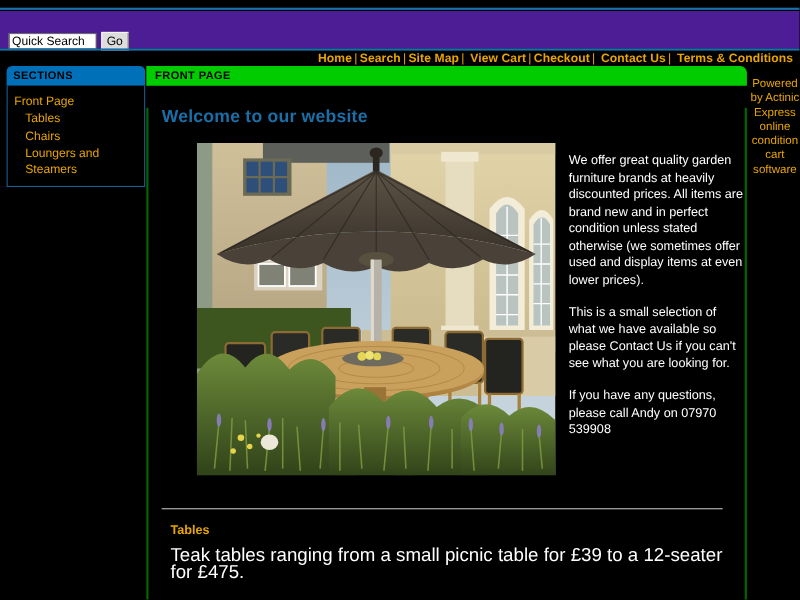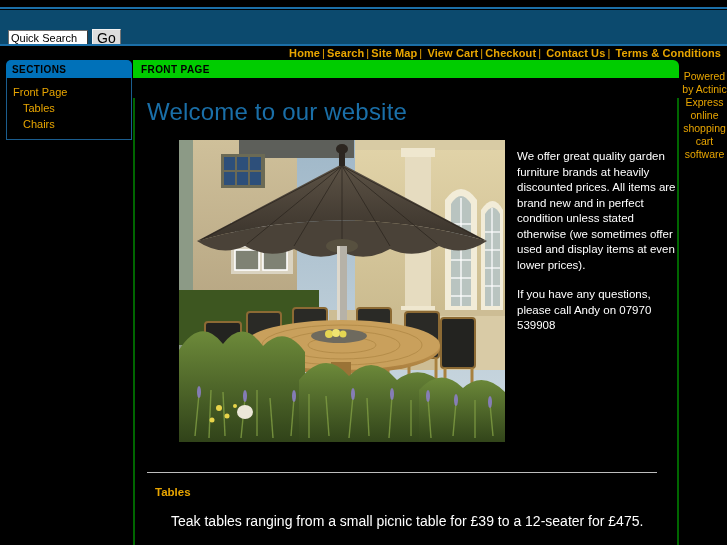--- a/index.html
+++ b/index.html
@@ -26,21 +26,21 @@
   .under-rule {
     position: absolute; left: 0; top: 44px;
     width: 727px; height: 2px;
     background: #1b6fa8;
   }
 
   
   .header {
     position: absolute; left: 0; top: 10px;
     width: 727px; height: 34px;
-    background: #0c4a6e;
+    background: #4c1d95;
     padding-left: 20px;
   }
   .search-area {
     position: absolute; left: 8px; top: 19px;
     display: flex; align-items: center; gap: 4px;
   }
   .search-input {
     width: 80px; height: 15px;
     font-family: "Liberation Sans", sans-serif;
     font-size: 11px;
@@ -48,21 +48,21 @@
     background: #ffffff;
     border: 1px solid #3a3a3a;
     border-top-color: #6d6d6d;
     border-left-color: #6d6d6d;
     padding: 0 2px;
     line-height: 13px;
   }
   .go-btn {
     min-width: 22px; height: 17px;
     font-family: "Liberation Sans", sans-serif;
-    font-size: 14px;
+    font-size: 11px;
     color: #000;
     background: #dddddd;
     border: 1px solid #767676;
     border-top-color: #f2f2f2;
     border-left-color: #f2f2f2;
     cursor: pointer;
     padding: 0 4px;
     line-height: 14px;
   }
   .topnav {
@@ -129,22 +129,22 @@
   .main-body {
     border-left: 2px solid #006600;
     border-right: 2px solid #006600;
     background: #000000;
     height: 470px;
     padding: 0;
     position: relative;
   }
   h1.page-title {
     color: #1a6fa8;
-    font-size: 24px;
-    font-weight: normal;
+    font-size: 16px;
+    font-weight: bold;
     margin: 20px 6px 0 12px;
     letter-spacing: 0.2px;
   }
 
   .content-row {
     margin: 14px 0 0 12px;
     display: flex;
     gap: 12px;
     padding-left: 32px;
   }
@@ -176,23 +176,23 @@
   }
   .sect-block { margin: 13px 0 0 20px; }
   .sect-head {
     color: #e8a500;
     font-size: 11.5px;
     font-weight: bold;
     margin: 0 0 9px 0;
   }
   .sect-text {
     color: #ffffff;
-    font-size: 14px;
+    font-size: 17px;
     line-height: 15px;
-    margin: 16px;
+    margin: 0;
   }
 
   
   .right-col {
     position: absolute; left: 682px; top: 70px;
     width: 45px;
     text-align: center;
     color: #e8a500;
     font-size: 10.5px;
     line-height: 13px;
@@ -217,20 +217,21 @@
   </div>
 
   <div class="under-rule"></div>
 
   <div class="sections-box">
     <div class="sections-title">SECTIONS</div>
     <div class="sections-body">
       <a class="sec-item" href="#">Front Page</a>
       <a class="sec-item lvl2" href="#">Tables</a>
       <a class="sec-item lvl2" href="#">Chairs</a>
+      <a class="sec-item lvl2" href="#">Loungers and Steamers</a>
     </div>
   </div>
 
   <div class="main">
     <div class="frontpage-bar">FRONT PAGE</div>
 
     <div class="main-body">
 
       <h1 class="page-title">Welcome to our website</h1>
 
@@ -434,31 +435,32 @@
                 <circle cx="48" cy="276" r="2.5"></circle>
               <circle cx="33" cy="280" r="2.5"></circle>
                 <circle cx="56" cy="266" r="2"></circle>
             </g>
             <ellipse cx="66" cy="272" rx="8" ry="7" fill="#ece7d8"></ellipse>
           </svg>
         </div>
 
         <div class="blurb">
           <p>We offer great quality garden furniture brands at heavily discounted prices. All items are brand new and in perfect condition unless stated otherwise (we sometimes offer used and display items at even lower prices).</p>
+          <p>This is a small selection of what we have available so please Contact Us if you can't see what you are looking for.</p>
           <p>If you have any questions, please call Andy on 07970 539908</p>
         </div>
       </div>
 
       <div class="divider"></div>
 
       <div class="sect-block">
         <div class="sect-head">Tables</div>
         <p class="sect-text">Teak tables ranging from a small picnic table for £39 to a 12-seater for £475.</p>
       </div>
 
     </div>
   </div>
 
   <div class="right-col">
-    <span>Powered by Actinic Express online shopping cart software</span>
+    <span>Powered by Actinic Express online condition cart software</span>
   </div>
 
 </div>
 
 </body></html>

